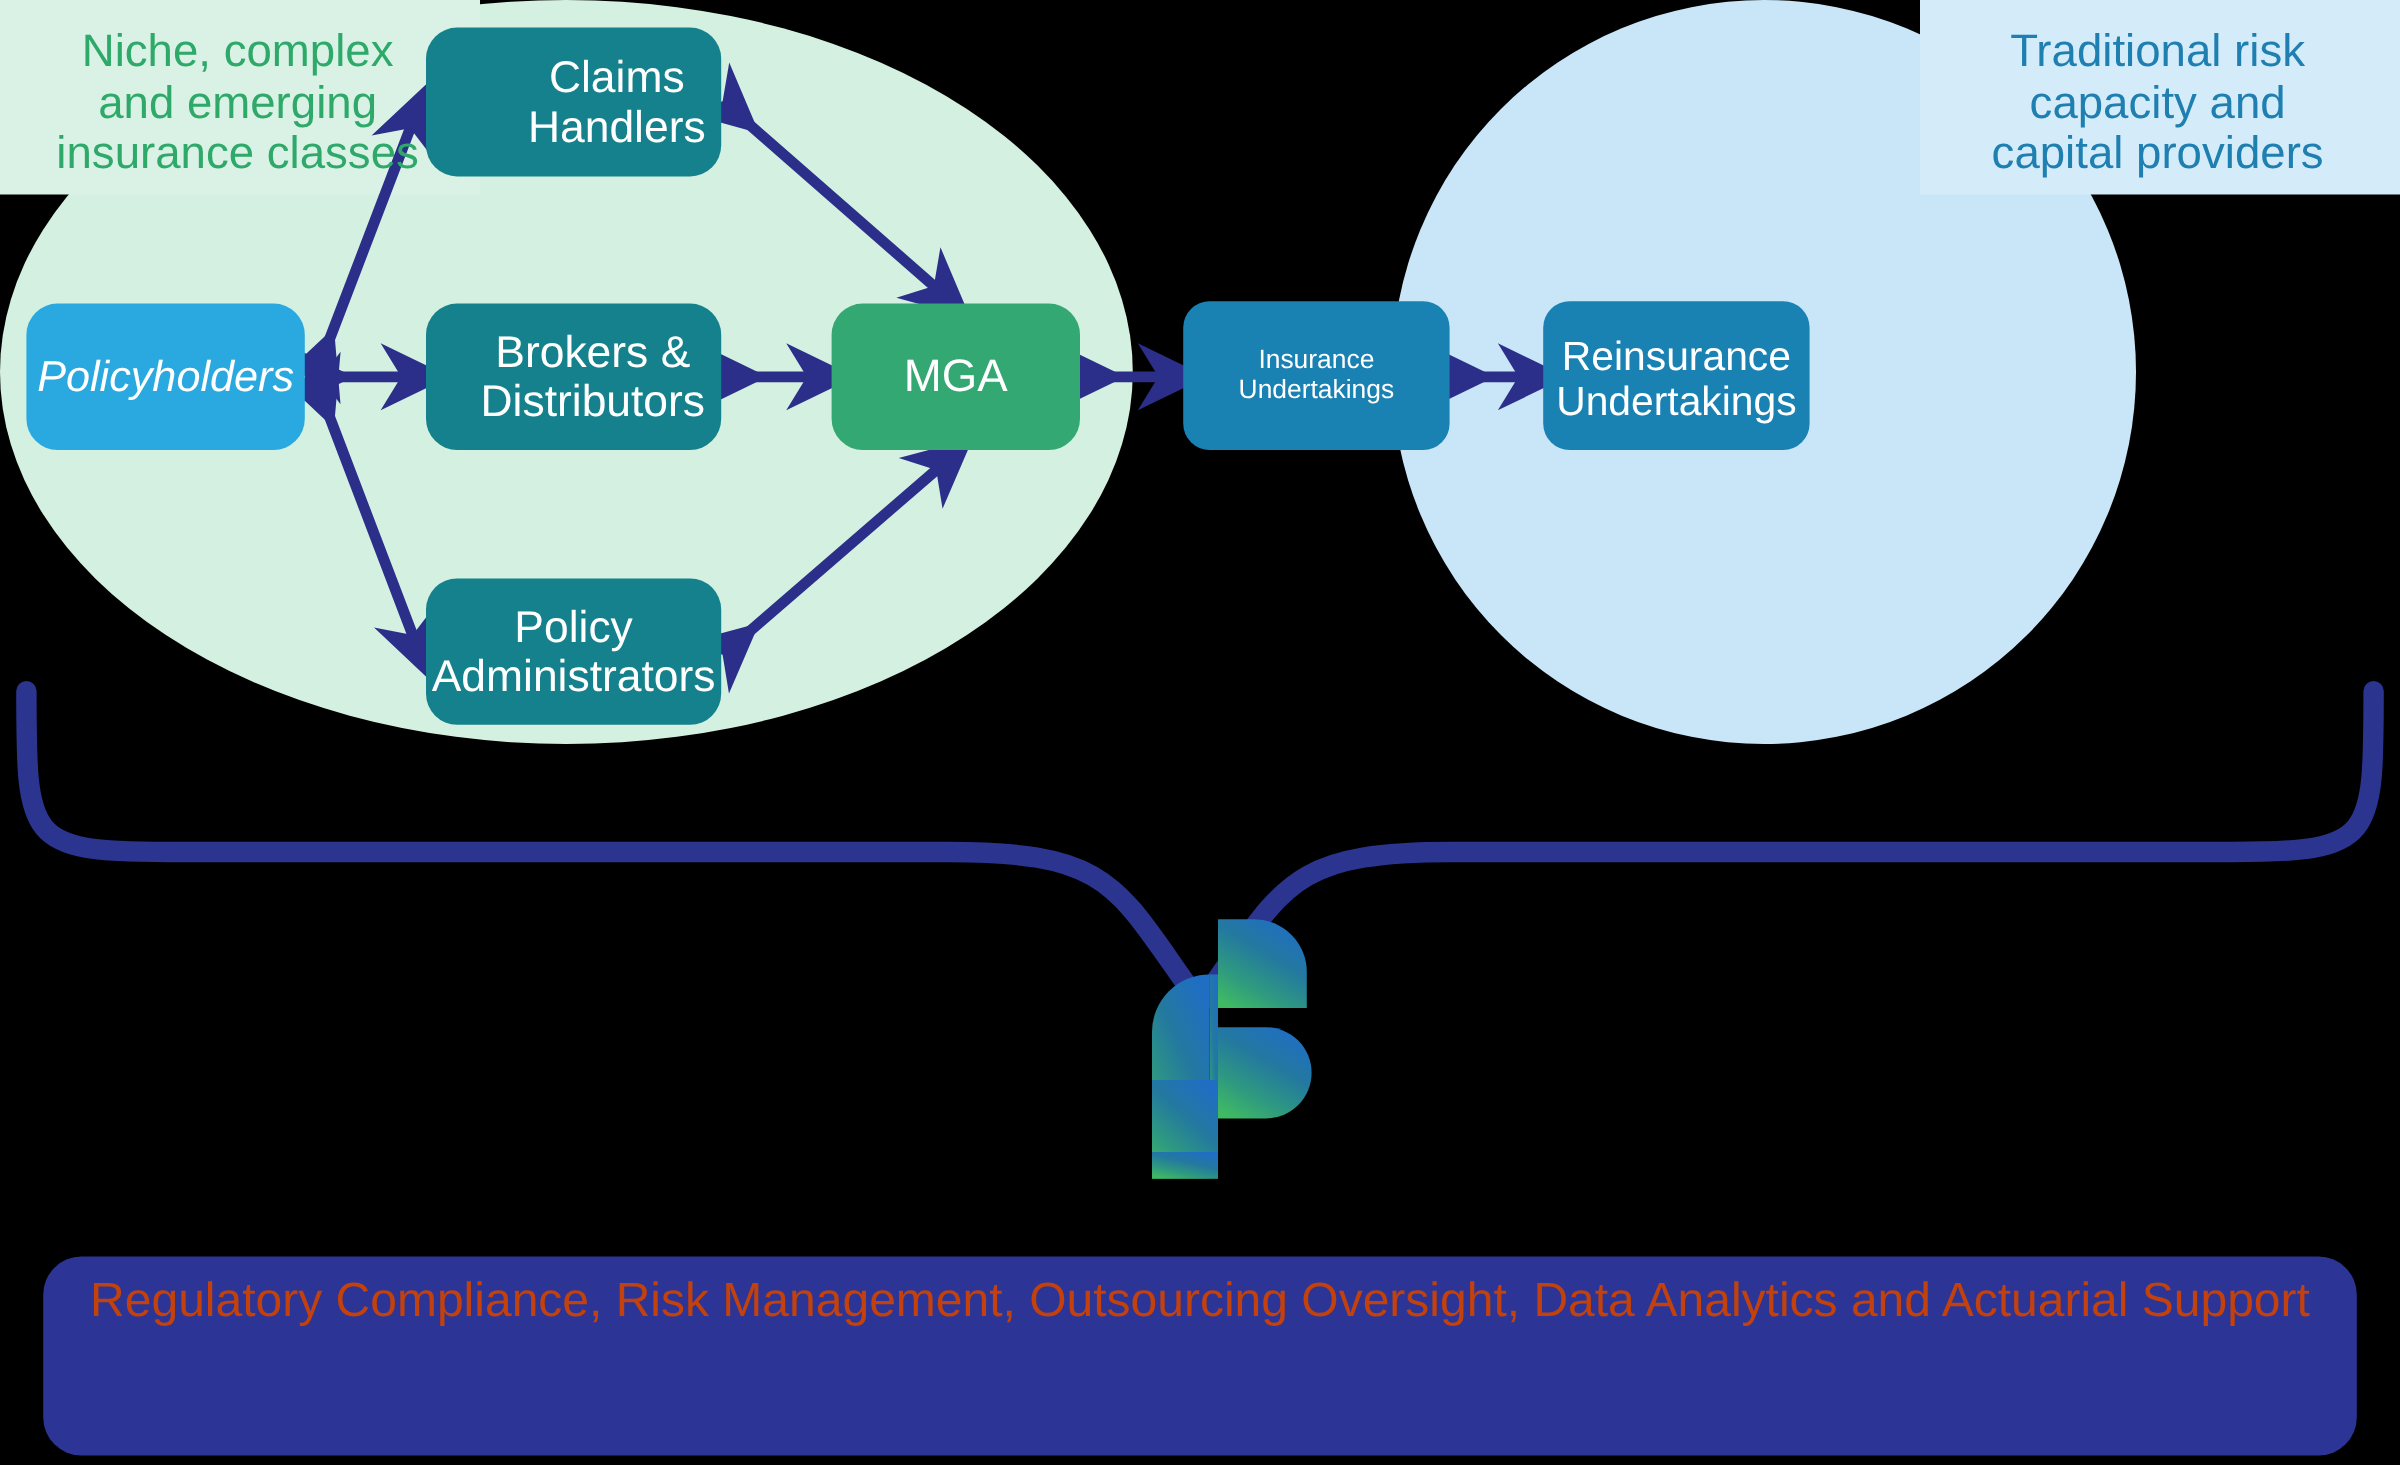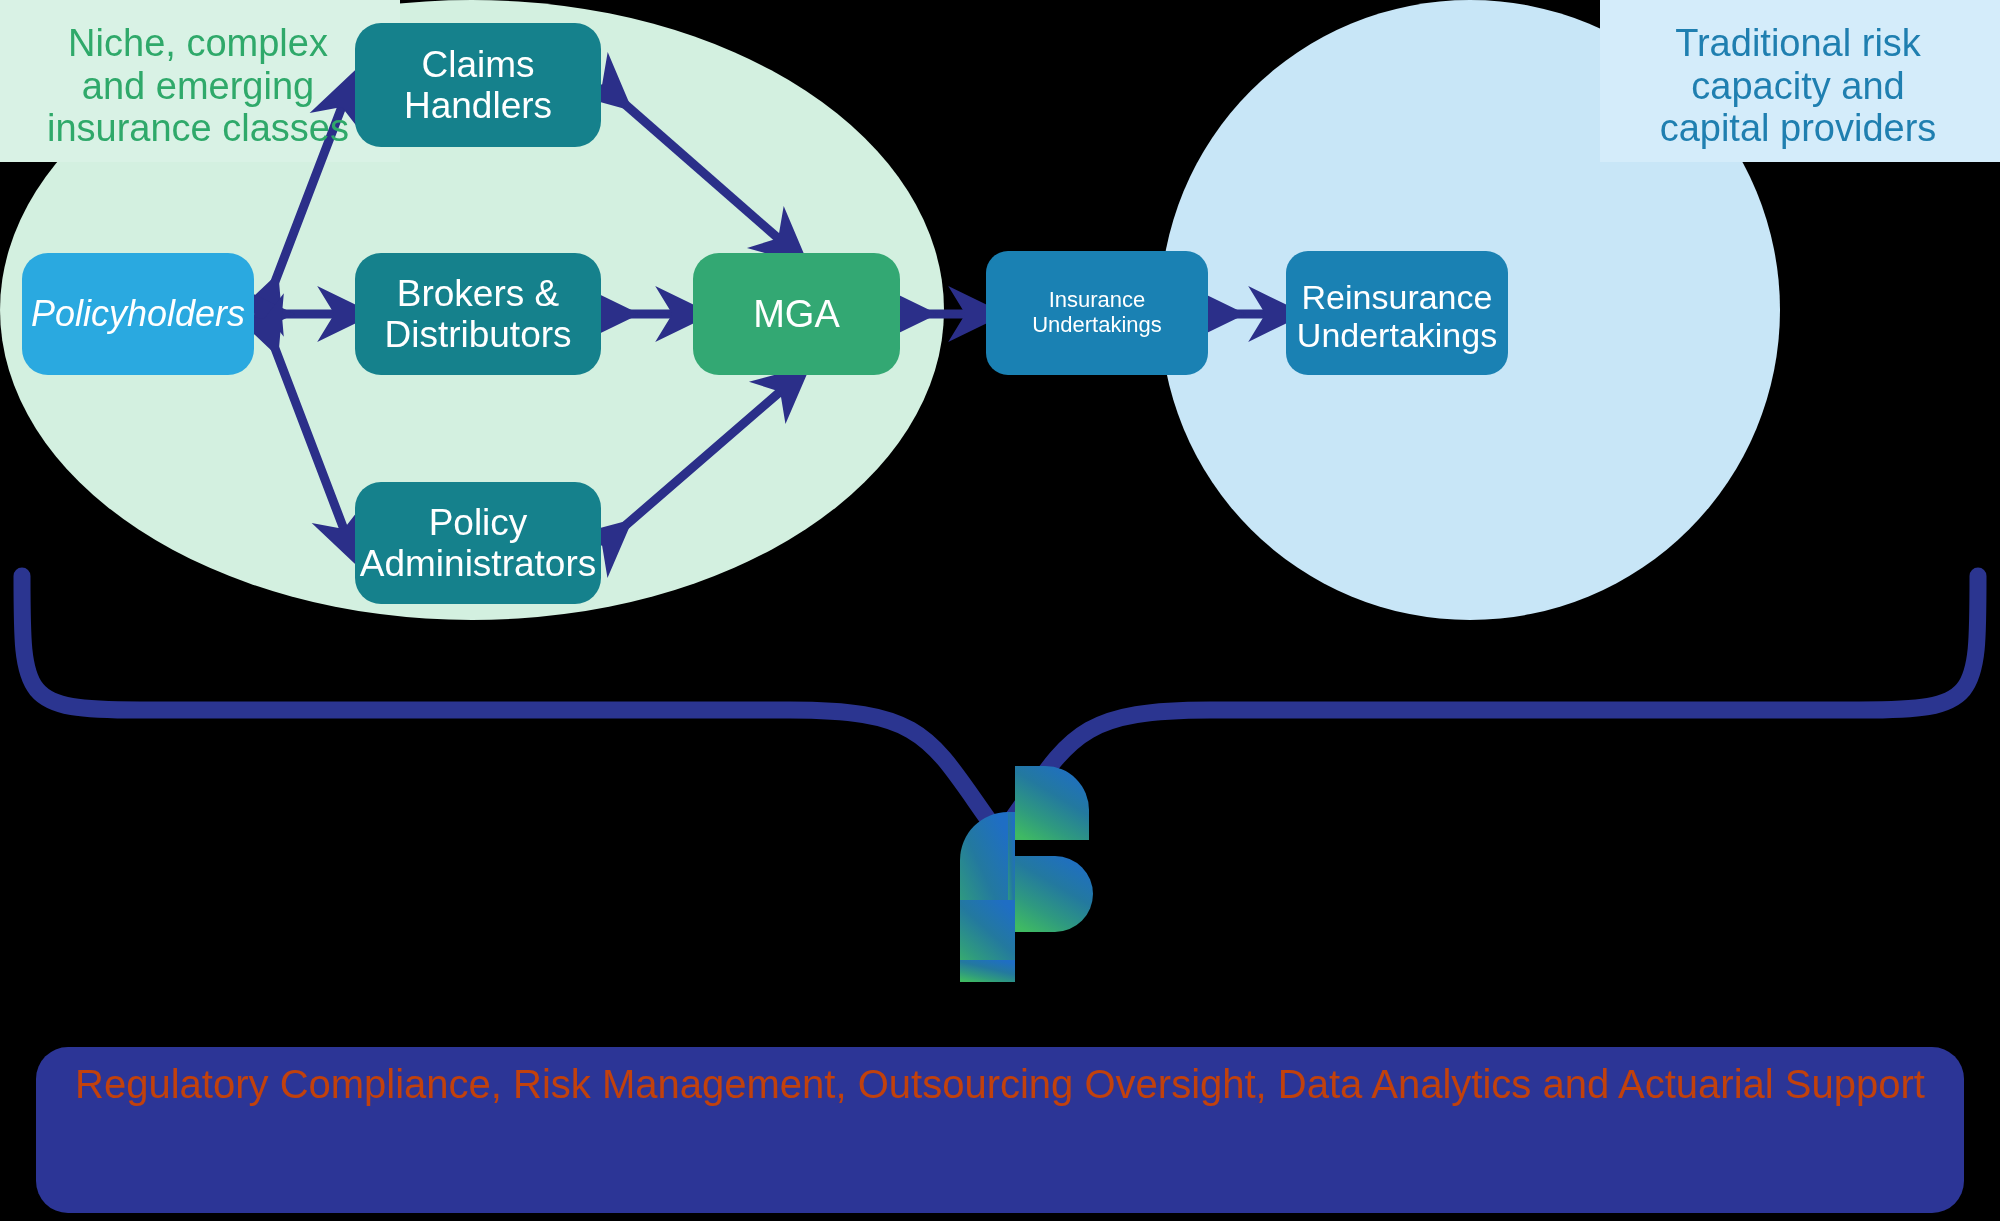--- a/index.html
+++ b/index.html
@@ -145,26 +145,26 @@
   </svg>
 
   <div class="group-caption" id="caption-left">Niche, complex
 and emerging
 insurance classes</div>
 
   <div class="group-caption" id="caption-right">Traditional risk
 capacity and
 capital providers</div>
 
-  <div class="node-label" style="left:355px; top:23px;  width:246px; height:124px; font-size:37px;">Claims
+  <div class="node-label" style="left:355px; top:23px;  width:246px; height:124px; font-size:37px;padding-left:36px;">Claims
 Handlers</div>
 
   <div class="node-label" style="left:22px;  top:253px; width:232px; height:122px; font-size:36px;font-style:italic;">Policyholders</div>
 
-  <div class="node-label" style="left:355px; top:253px; width:246px; height:122px; font-size:37px;">Brokers &amp;
+  <div class="node-label" style="left:371px; top:253px; width:246px; height:122px; font-size:37px;">Brokers &amp;
 Distributors</div>
 
   <div class="node-label" style="left:355px; top:482px; width:246px; height:122px; font-size:37px;">Policy
 Administrators</div>
 
   <div class="node-label" style="left:693px; top:253px; width:207px; height:122px; font-size:38px;">MGA</div>
 
   <div class="node-label" style="left:986px; top:251px; width:222px; height:124px; font-size:22px;">Insurance
 Undertakings</div>
 

